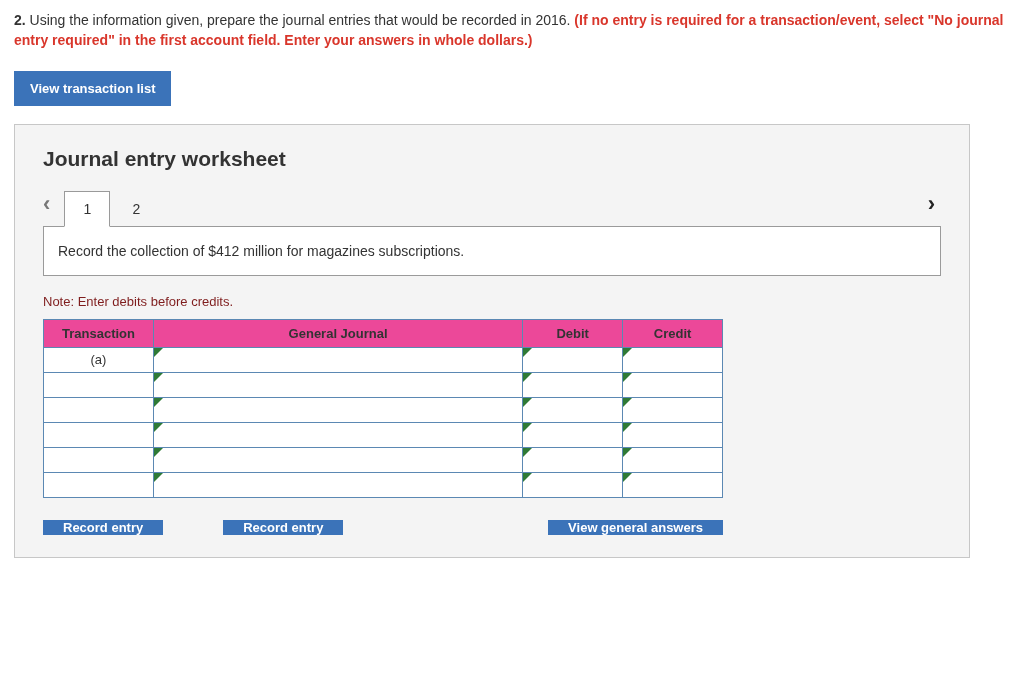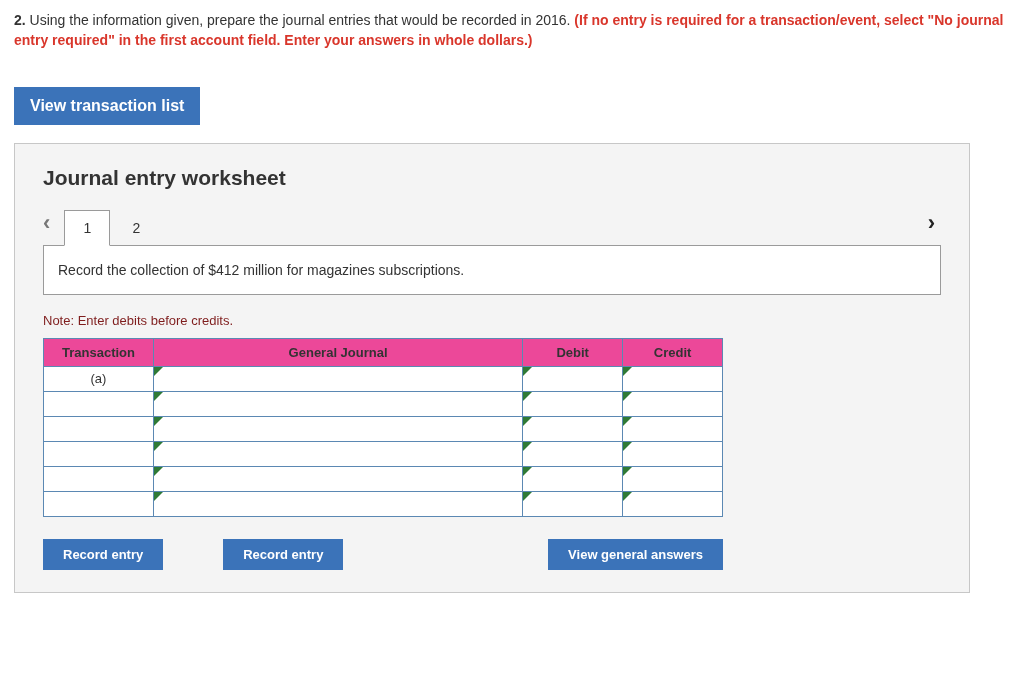--- a/index.html
+++ b/index.html
@@ -4,34 +4,34 @@
 <style>
   * { box-sizing: border-box; }
   body {
     margin: 0;
     padding: 10px 14px;
     font-family: Arial, Helvetica, sans-serif;
     font-size: 14px;
     color: #333;
     background: #fff;
   }
-  .question { margin-bottom: 36px; line-height: 1.45; }
+  .question { margin-bottom: 20px; line-height: 1.45; }
   .question .num { font-weight: bold; }
   .question .hint { color: #d9362b; font-weight: bold; }
   .btn {
     display: inline-block;
     background: #3b73b9;
     color: #fff;
     font-weight: bold;
-    font-size: 16px;
+    font-size: 13px;
     padding: 10px 16px;
     border: none;
     cursor: pointer;
   }
-  .btn-mid { padding: 8px 20px; font-size: 13px; }
+  .btn-mid { padding: 0 20px; font-size: 13px; }
   .panel {
     border: 1px solid #c7c7c7;
     background: #f4f4f4;
     padding: 22px 28px 22px 28px;
     margin-top: 18px;
     width: 956px;
   }
   .ws-title {
     font-family: Verdana, Geneva, sans-serif;
     font-weight: bold;

